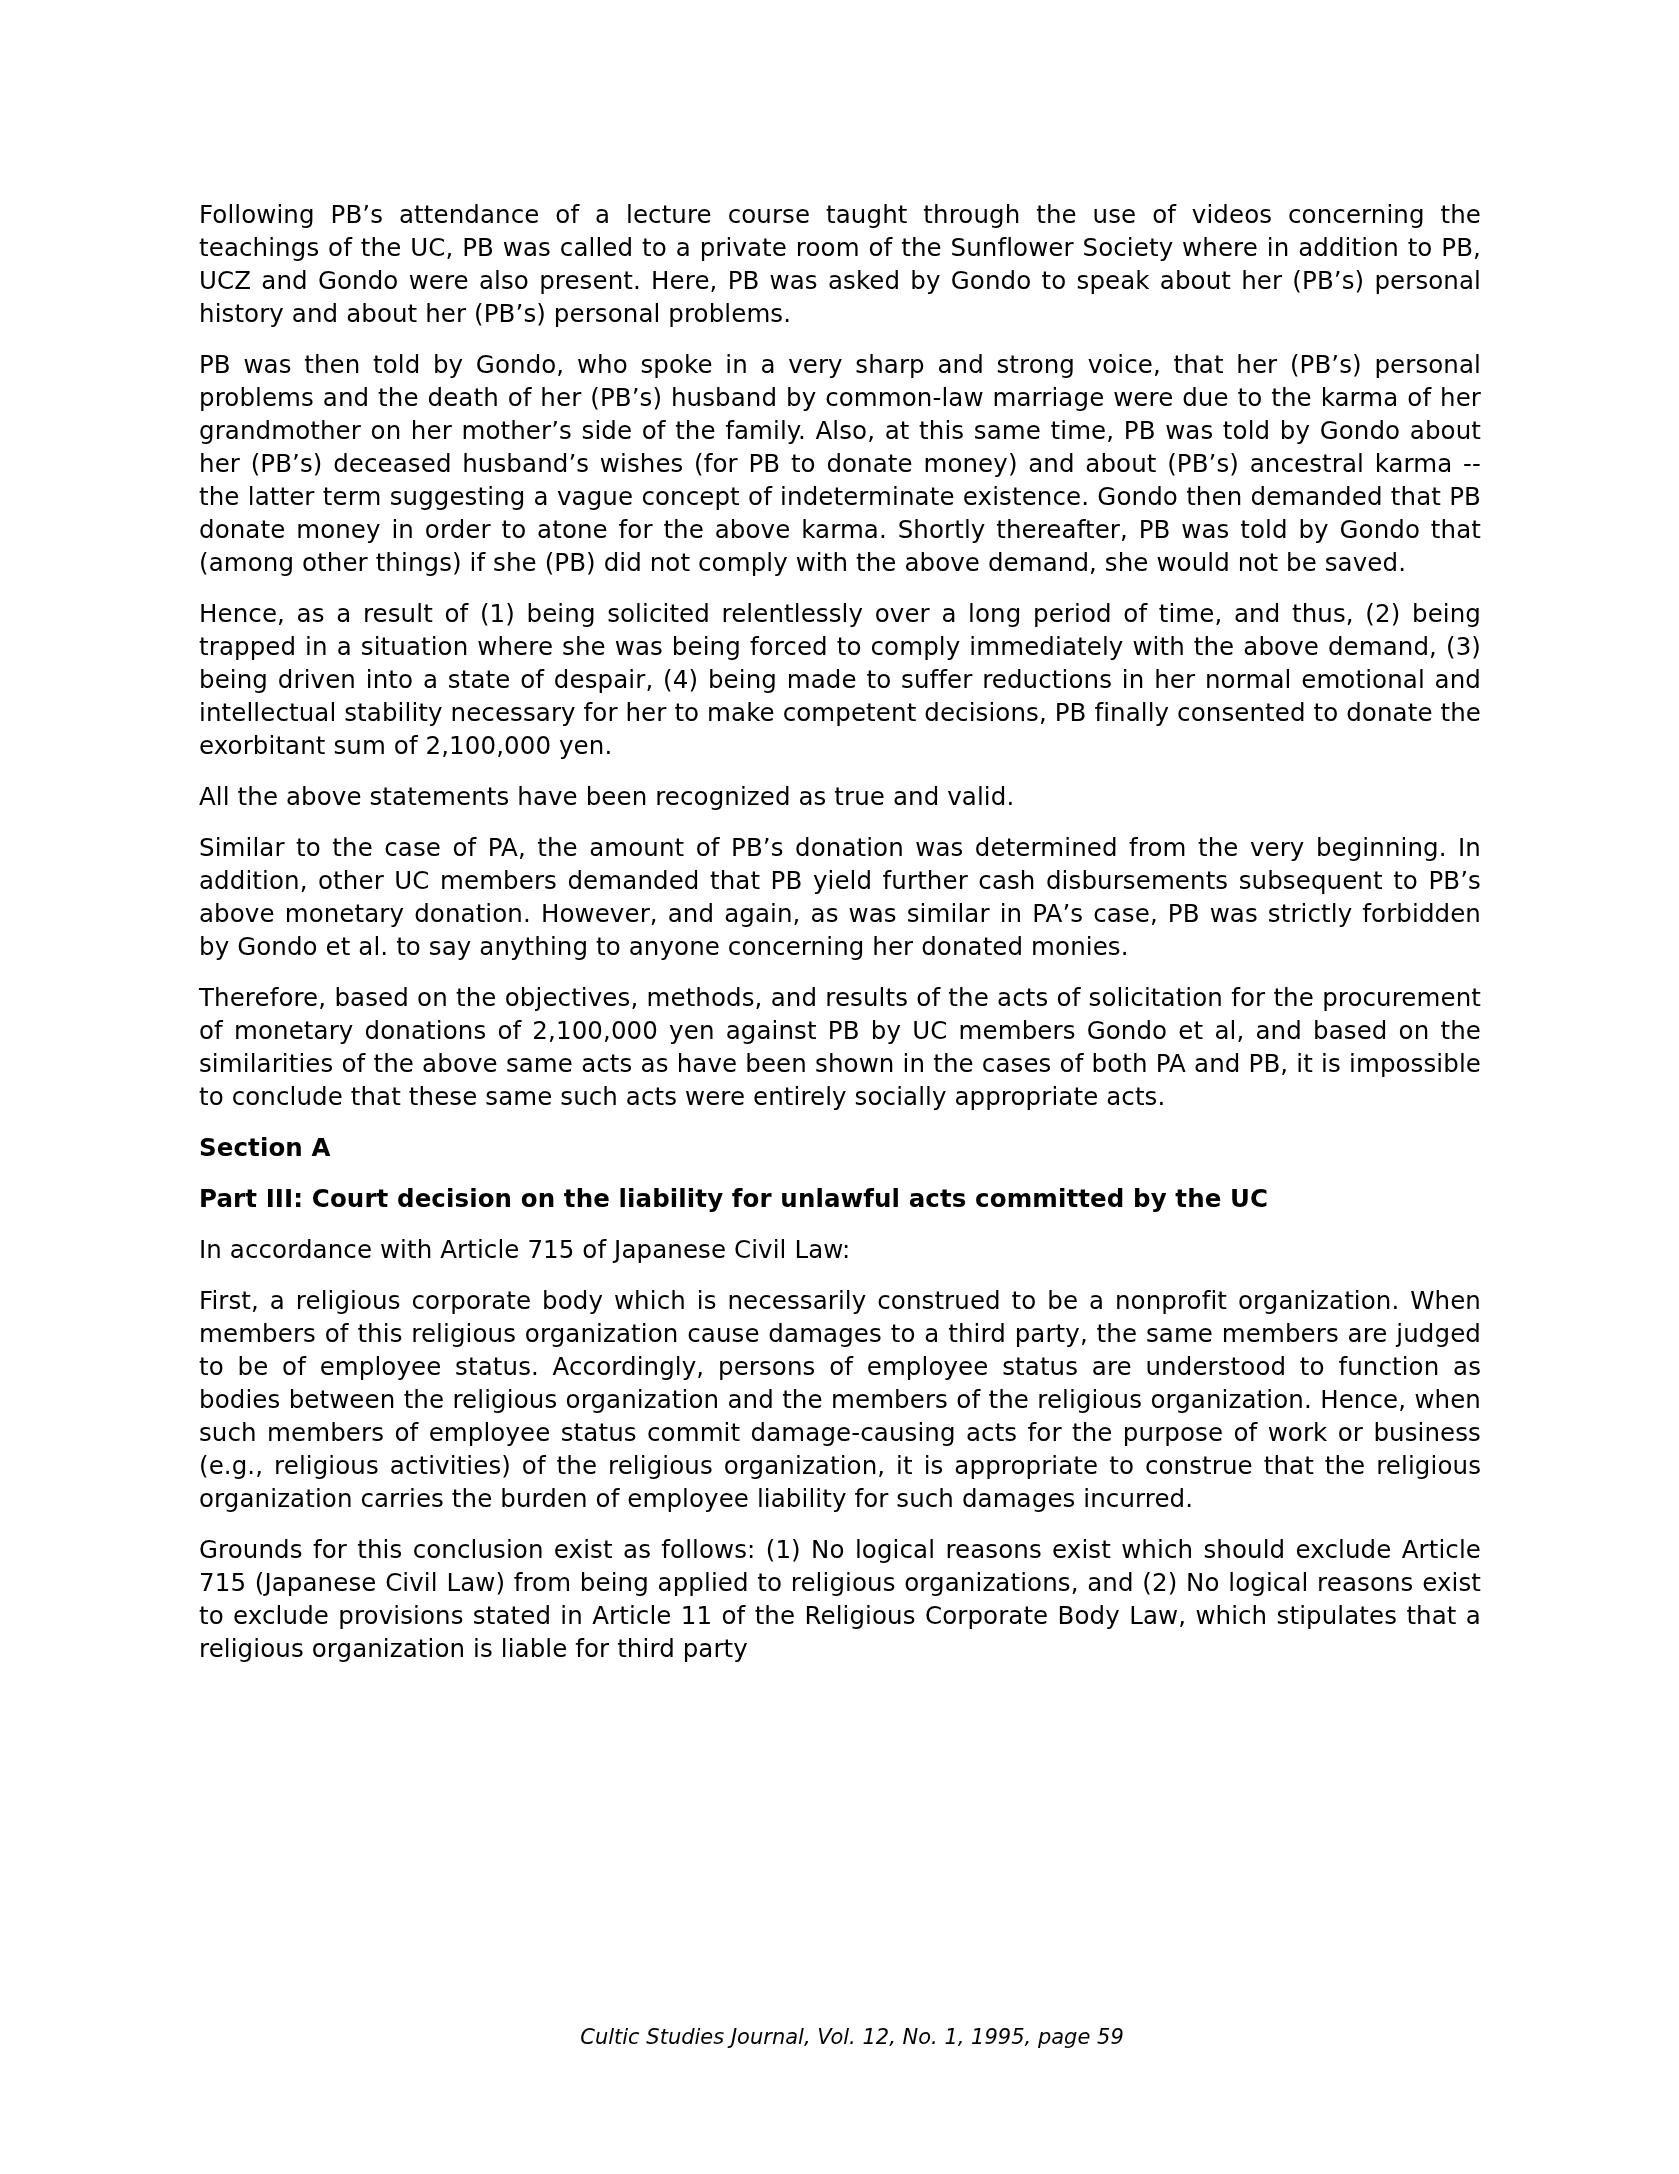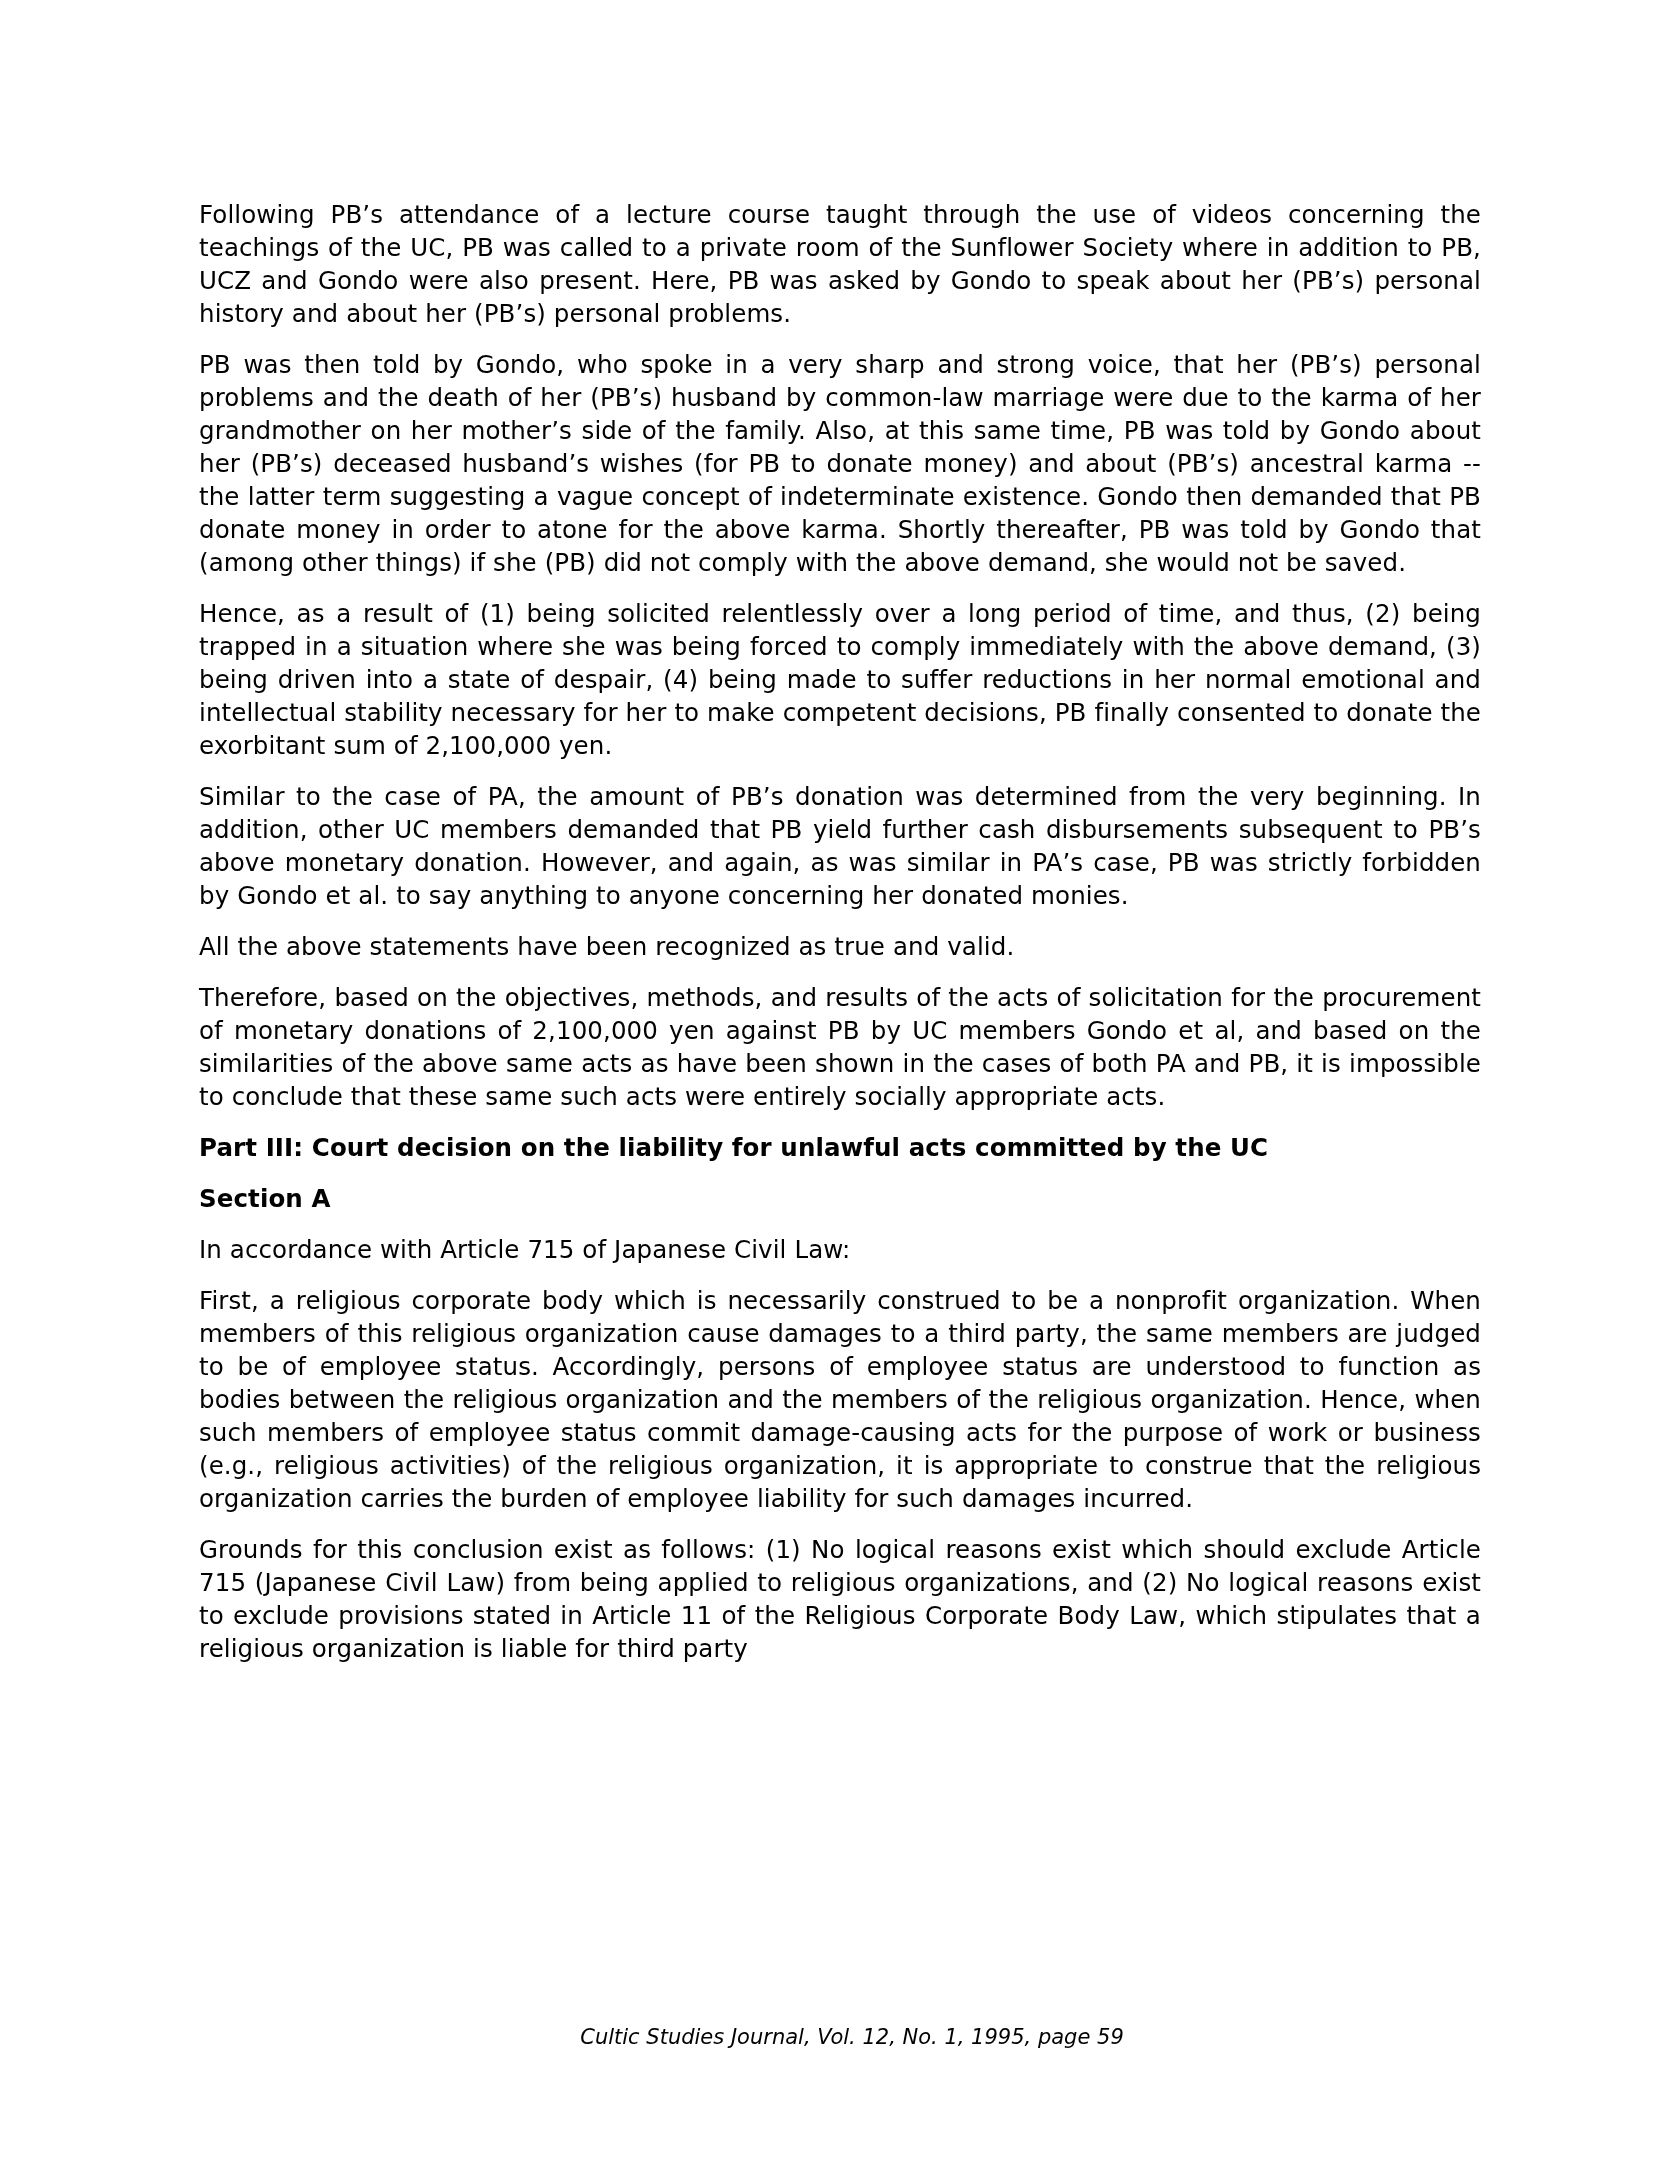--- a/index.html
+++ b/index.html
@@ -53,25 +53,25 @@
   }
 </style>
 </head>
 <body>
 
 <div class="page">
   <div class="content">
     <p>Following PB’s attendance of a lecture course taught through the use of videos concerning the teachings of the UC, PB was called to a private room of the Sunflower Society where in addition to PB, UCZ and Gondo were also present. Here, PB was asked by Gondo to speak about her (PB’s) personal history and about her (PB’s) personal problems.</p>
     <p>PB was then told by Gondo, who spoke in a very sharp and strong voice, that her (PB’s) personal problems and the death of her (PB’s) husband by common-law marriage were due to the karma of her grandmother on her mother’s side of the family. Also, at this same time, PB was told by Gondo about her (PB’s) deceased husband’s wishes (for PB to donate money) and about (PB’s) ancestral karma -- the latter term suggesting a vague concept of indeterminate existence. Gondo then demanded that PB donate money in order to atone for the above karma. Shortly thereafter, PB was told by Gondo that (among other things) if she (PB) did not comply with the above demand, she would not be saved.</p>
     <p>Hence, as a result of (1) being solicited relentlessly over a long period of time, and thus, (2) being trapped in a situation where she was being forced to comply immediately with the above demand, (3) being driven into a state of despair, (4) being made to suffer reductions in her normal emotional and intellectual stability necessary for her to make competent decisions, PB finally consented to donate the exorbitant sum of 2,100,000 yen.</p>
+    <p>All the above statements have been recognized as true and valid.</p>
     <p>Similar to the case of PA, the amount of PB’s donation was determined from the very beginning. In addition, other UC members demanded that PB yield further cash disbursements subsequent to PB’s above monetary donation. However, and again, as was similar in PA’s case, PB was strictly forbidden by Gondo et al. to say anything to anyone concerning her donated monies.</p>
-    <p>All the above statements have been recognized as true and valid.</p>
     <p>Therefore, based on the objectives, methods, and results of the acts of solicitation for the procurement of monetary donations of 2,100,000 yen against PB by UC members Gondo et al, and based on the similarities of the above same acts as have been shown in the cases of both PA and PB, it is impossible to conclude that these same such acts were entirely socially appropriate acts.</p>
+    <p class="heading">Section A</p>
     <p class="heading">Part III: Court decision on the liability for unlawful acts committed by the UC</p>
-    <p class="heading">Section A</p>
     <p>In accordance with Article 715 of Japanese Civil Law:</p>
     <p>First, a religious corporate body which is necessarily construed to be a nonprofit organization. When members of this religious organization cause damages to a third party, the same members are judged to be of employee status. Accordingly, persons of employee status are understood to function as bodies between the religious organization and the members of the religious organization. Hence, when such members of employee status commit damage-causing acts for the purpose of work or business (e.g., religious activities) of the religious organization, it is appropriate to construe that the religious organization carries the burden of employee liability for such damages incurred.</p>
     <p>Grounds for this conclusion exist as follows: (1) No logical reasons exist which should exclude Article 715 (Japanese Civil Law) from being applied to religious organizations, and (2) No logical reasons exist to exclude provisions stated in Article 11 of the Religious Corporate Body Law, which stipulates that a religious organization is liable for third party</p>
   </div>
 
   <div class="footer">Cultic Studies Journal, Vol. 12, No. 1, 1995, page 59</div>
 </div>
 
 
 </body></html>

